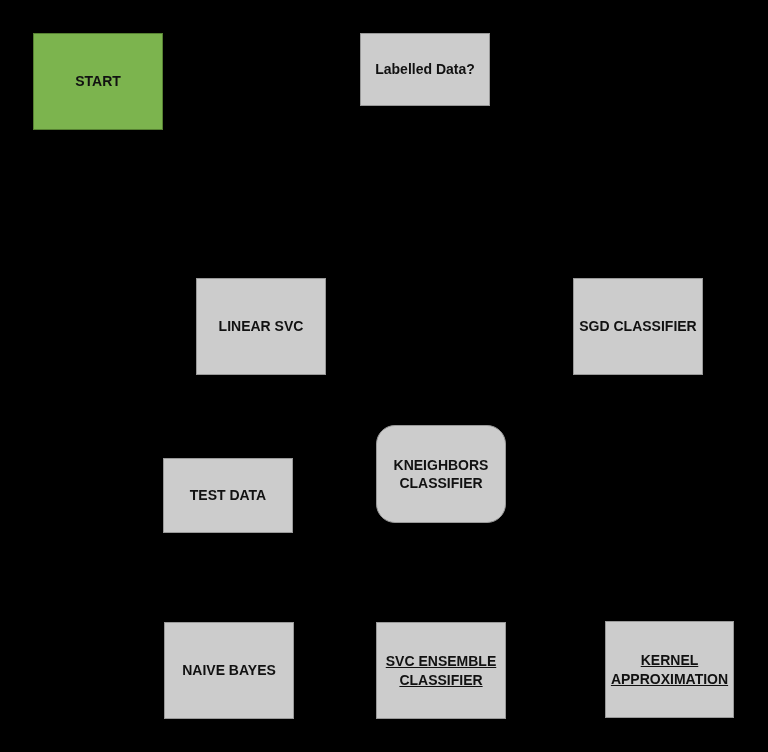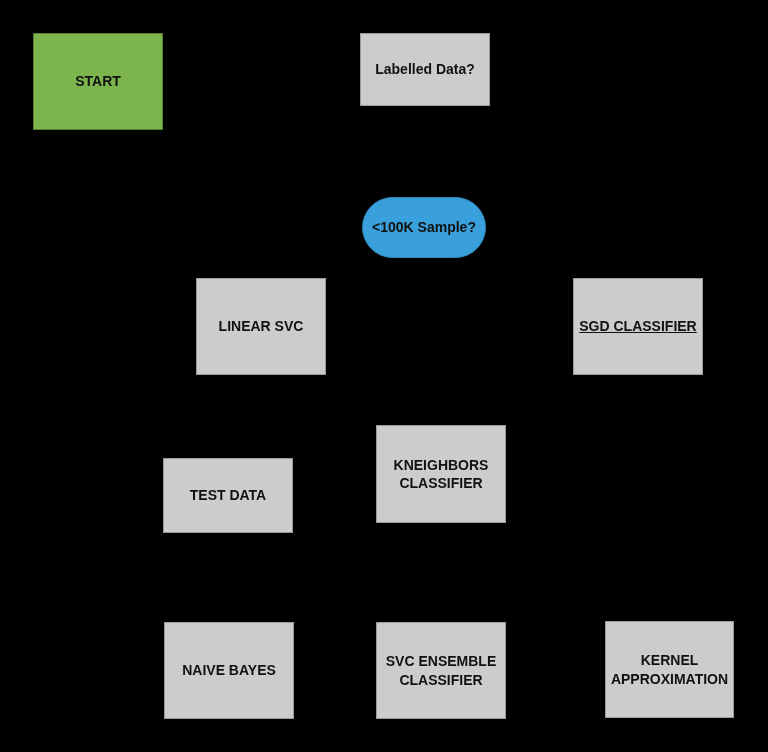--- a/index.html
+++ b/index.html
@@ -55,45 +55,42 @@
 <div class="canvas">
 
   <div class="node start" style="left:33px; top:33px; width:130px; height:97px;">
     <span class="label">START</span>
   </div>
 
   <div class="node process" style="left:360px; top:33px; width:130px; height:73px;">
     <span class="label">Labelled Data?</span>
   </div>
 
-  <div class="node decision" style="left:362px; top:197px; width:124px; height:61px;">
-    <span class="label">&lt;100K Sample?</span>
-  </div>
 
   <div class="node process" style="left:148px; top:278px; width:130px; height:97px;margin-left:48px;">
     <span class="label">LINEAR SVC</span>
   </div>
 
-  <div class="node process" style="left:573px; top:278px; width:130px; height:97px;text-decoration:underline;">
+  <div class="node process" style="left:573px; top:278px; width:130px; height:97px;">
     <span class="label">SGD CLASSIFIER</span>
   </div>
 
-  <div class="node process" style="left:376px; top:425px; width:130px; height:98px;">
+  <div class="node process" style="left:376px; top:425px; width:130px; height:98px;border-radius:19px;">
     <span class="label">KNEIGHBORS CLASSIFIER</span>
   </div>
 
   <div class="node process" style="left:163px; top:458px; width:130px; height:75px;">
     <span class="label">TEST DATA</span>
   </div>
 
   <div class="node process" style="left:164px; top:622px; width:130px; height:97px;align-items:center;">
     <span class="label">NAIVE BAYES</span>
   </div>
 
-  <div class="node process" style="left:376px; top:622px; width:130px; height:97px;">
+  <div class="node process" style="left:376px; top:622px; width:130px; height:97px;text-decoration:underline;">
     <span class="label">SVC ENSEMBLE CLASSIFIER</span>
   </div>
 
-  <div class="node process" style="left:605px; top:621px; width:129px; height:97px;">
+  <div class="node process" style="left:605px; top:621px; width:129px; height:97px;text-decoration:underline;">
     <span class="label">KERNEL APPROXIMATION</span>
   </div>
 
 </div>
 
 </body></html>

